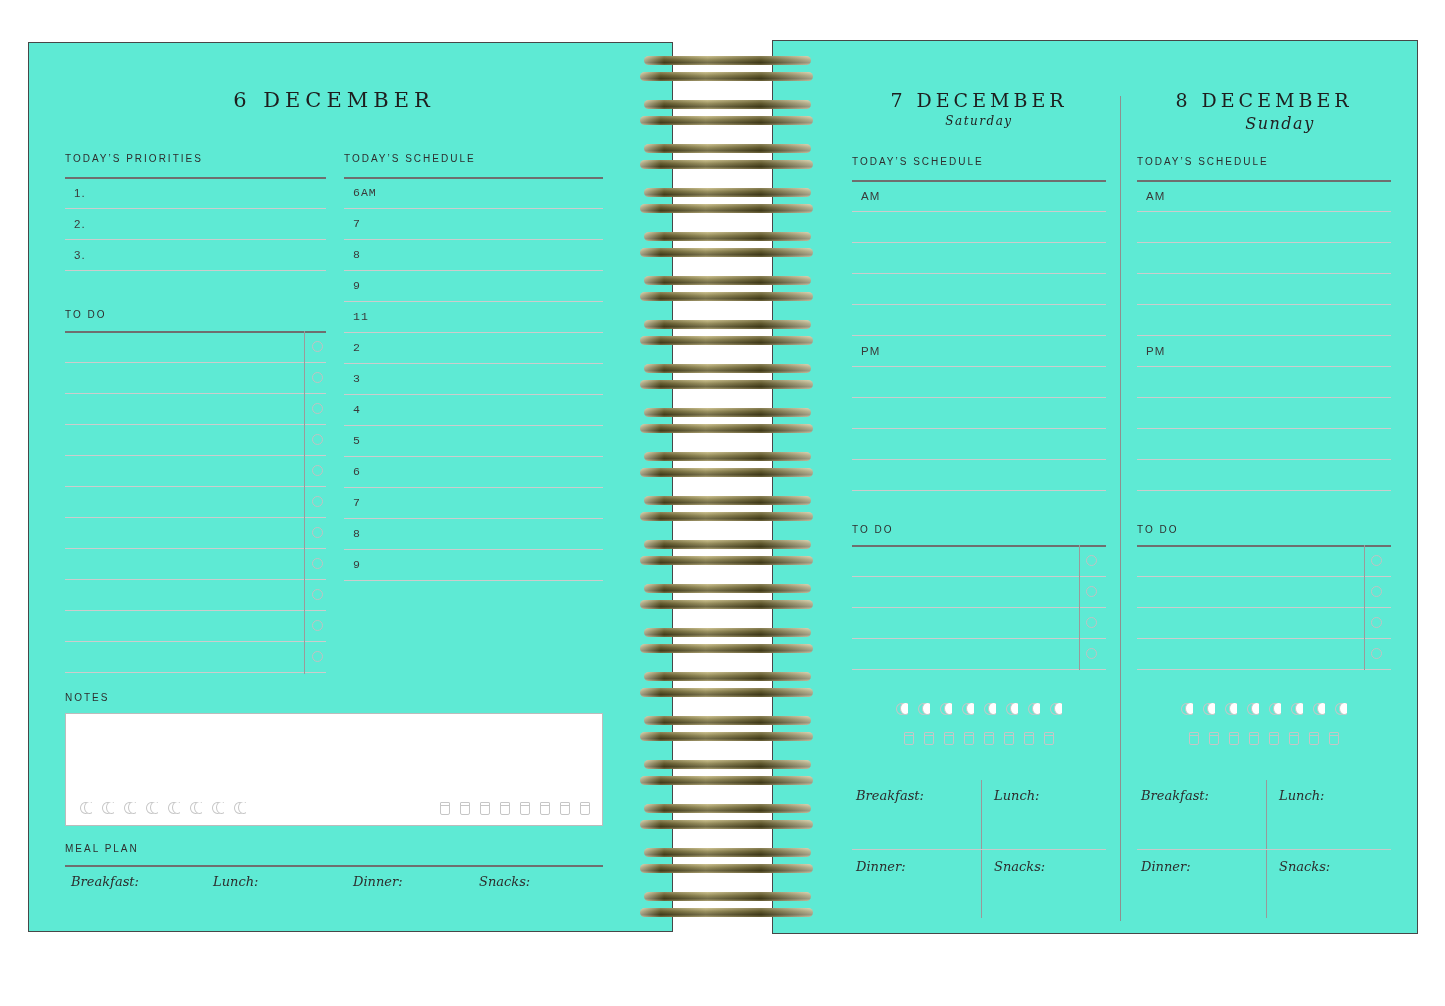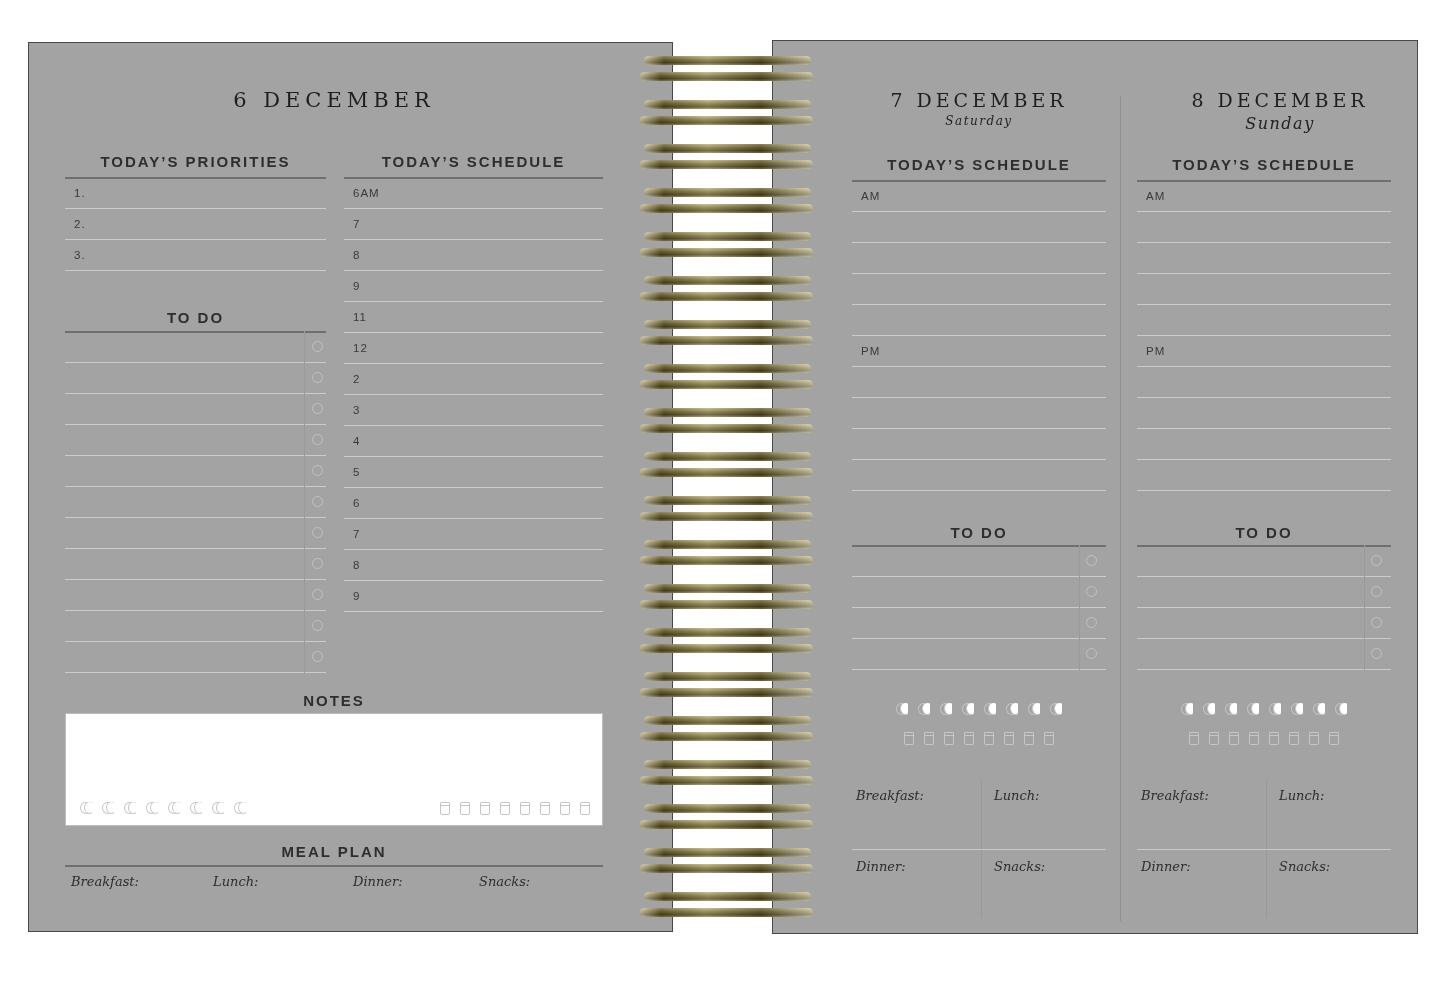--- a/index.html
+++ b/index.html
@@ -1,34 +1,34 @@
 <!DOCTYPE html>
 <html><head>
 <meta charset="utf-8">
 <style>
   html,body{margin:0;padding:0;}
   body{
     width:1445px;height:1006px;position:relative;background:#ffffff;overflow:hidden;
     font-family:"Liberation Sans",sans-serif;color:#2a2a2a;
   }
-  .page{position:absolute;background:#a3a3a3;border:1.5px solid #474747;box-sizing:border-box;}
+  .page{position:absolute;background:#5eead4;border:1.5px solid #474747;box-sizing:border-box;}
   .page-left{left:28px;top:42px;width:645px;height:890px;}
   .page-right{left:772px;top:40px;width:646px;height:894px;}
 
   
   .date-title{
     position:absolute;text-align:center;font-family:"DejaVu Serif","Liberation Serif",serif;
     font-size:21px;letter-spacing:5px;color:#1e1e1e;white-space:nowrap;
   }
   .day-title{
     position:absolute;text-align:center;font-family:"DejaVu Serif","Liberation Serif",serif;
     font-style:italic;font-size:17px;letter-spacing:1.5px;color:#222;white-space:nowrap;
   }
   .sec-head{
-    position:absolute;text-align:center;font-size:15px;font-weight:bold;
+    position:absolute;text-align:left;font-size:10px;font-weight:normal;
     letter-spacing:2px;color:#2e2e2e;white-space:nowrap;
   }
   .rule-dark{position:absolute;border-top:2px solid #6f6f6f;height:0;}
   .vline{position:absolute;width:0;border-left:1px solid #9a9a9a;}
 
   
   .rows{position:absolute;}
   .row{height:31px;border-bottom:1px solid #cccccc;position:relative;box-sizing:border-box;}
   .row .slot{
     display:block;line-height:30px;padding-left:9px;font-size:11.5px;
@@ -148,21 +148,21 @@
       </div>
 
       <div class="row todo-row">
         <span class="ring"></span>
       </div>
     </div>
   <div class="vline" style="left:275px;top:288px;height:343px;"></div>
 
   <div class="sec-head" style="left:315px;top:110px;width:259px;">TODAY’S SCHEDULE</div>
   <div class="rule-dark" style="left:315px;top:134px;width:259px;"></div>
-  <div class="rows" style="left:315px;top:135px;width:259px;">
+  <div class="rows" style="left:315px;top:135px;width:259px;font-family:Liberation Mono, monospace;">
 
       <div class="row">
         <span class="slot">6AM</span>
       </div>
 
       <div class="row">
         <span class="slot">7</span>
       </div>
 
       <div class="row">
@@ -171,23 +171,20 @@
 
       <div class="row">
         <span class="slot">9</span>
       </div>
 
 
       <div class="row">
         <span class="slot">11</span>
       </div>
 
-      <div class="row">
-        <span class="slot">12</span>
-      </div>
 
 
       <div class="row">
         <span class="slot">2</span>
       </div>
 
       <div class="row">
         <span class="slot">3</span>
       </div>
 
@@ -334,21 +331,21 @@
       <span class="m-vline"></span>
       <span class="m-hline"></span>
       <span class="meal-label" style="left:4px;top:10px;">Breakfast:</span>
       <span class="meal-label" style="left:142px;top:10px;">Lunch:</span>
       <span class="meal-label" style="left:4px;top:81px;">Dinner:</span>
       <span class="meal-label" style="left:142px;top:81px;">Snacks:</span>
     </div>
   </div>
 
   <div class="day-col" style="left:364px;">
-    <div class="date-title" style="left:16px;top:48px;width:254px;font-size:19px;letter-spacing:4px;">8 DECEMBER</div>
+    <div class="date-title" style="left:0;top:48px;width:254px;font-size:19px;letter-spacing:4px;">8 DECEMBER</div>
     <div class="day-title" style="left:16px;top:73px;width:254px;font-size:16px;">Sunday</div>
 
     <div class="sec-head" style="left:0;top:115px;width:254px;">TODAY’S SCHEDULE</div>
     <div class="rule-dark" style="left:0;top:139px;width:254px;"></div>
     <div class="rows" style="left:0;top:140px;width:254px;">
       <div class="row">
           <span class="slot">AM</span>
         </div>
     </div>
     <div class="rows" style="left:0;top:171px;width:254px;">

